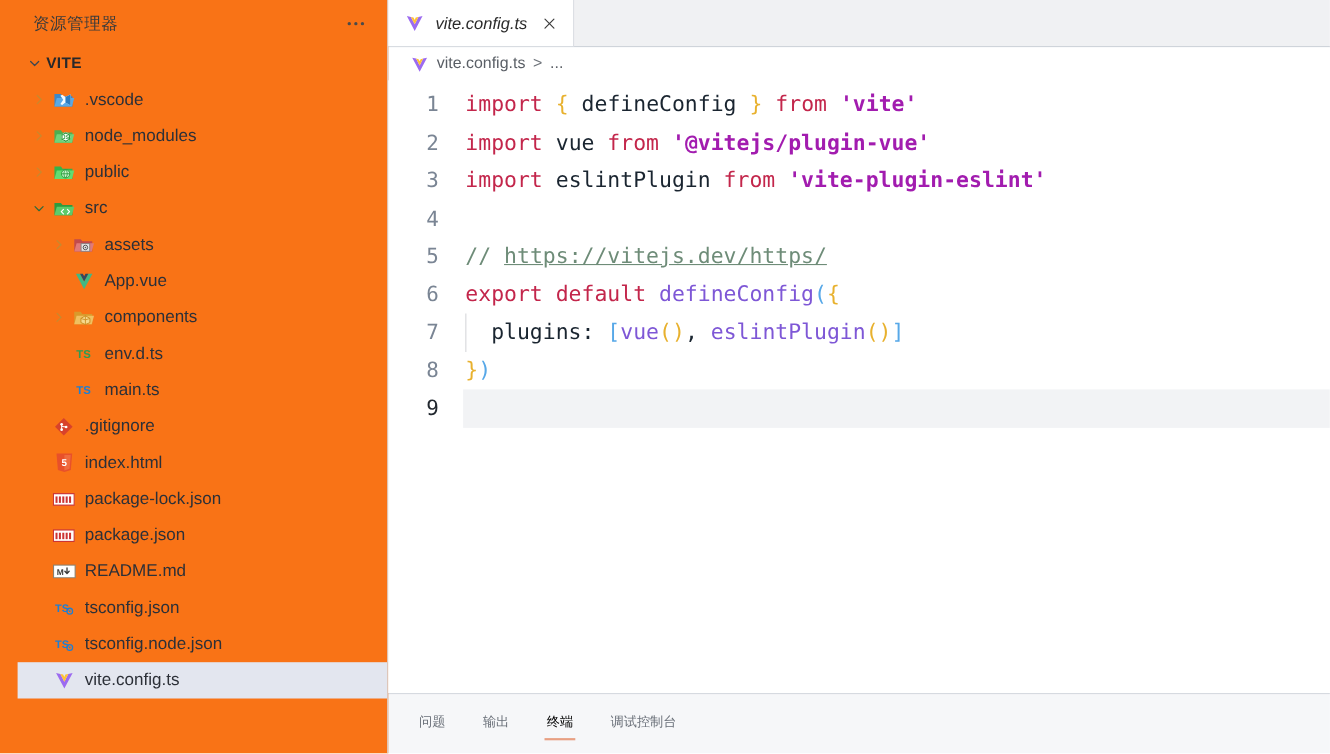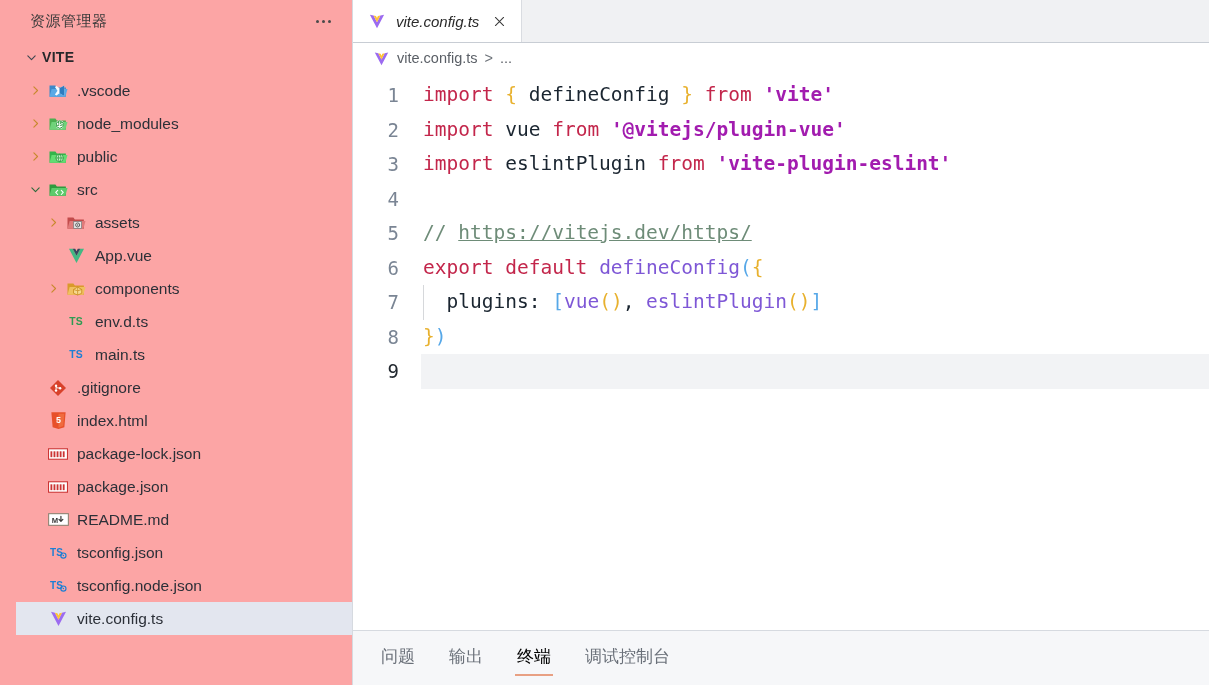--- a/index.html
+++ b/index.html
@@ -7,21 +7,21 @@
     width: 1209px; height: 685px;
     background: #FFFFFF;
     font-family: "Liberation Sans", sans-serif;
     overflow: hidden;
   }
   #app { display: flex; width: 1209px; height: 685px; }
 
   
   #sidebar {
     width: 360px; height: 685px;
-    background: #fca5a5;
+    background: #f97316;
     border-right: 1px solid #D6DAE0;
     display: flex; flex-direction: column;
     position: relative;
   }
   #sidebar-header {
     height: 42px; flex: 0 0 42px;
     display: flex; align-items: center;
     padding: 0 16px 0 30px;
   }
   #sidebar-title {
@@ -142,21 +142,21 @@
 
   
   #panel {
     height: 55px; flex: 0 0 55px;
     background: #F6F7F9;
     border-top: 1px solid #D6DAE0;
     display: flex; align-items: center;
     padding-left: 26px; gap: 30px;
   }
   .ptab {
-    font-size: 17px; color: #6A7079; cursor: pointer;
+    font-size: 12px; color: #6A7079; cursor: pointer;
     position: relative; padding: 4px 2px 8px 2px;
   }
   .ptab.active { color: #000000; }
   .ptab.active::after {
     content: ""; position: absolute; left: 0; right: 0; bottom: 0;
     height: 2px; background: #E8A083;
   }
 </style>
 </head>
 <body>

